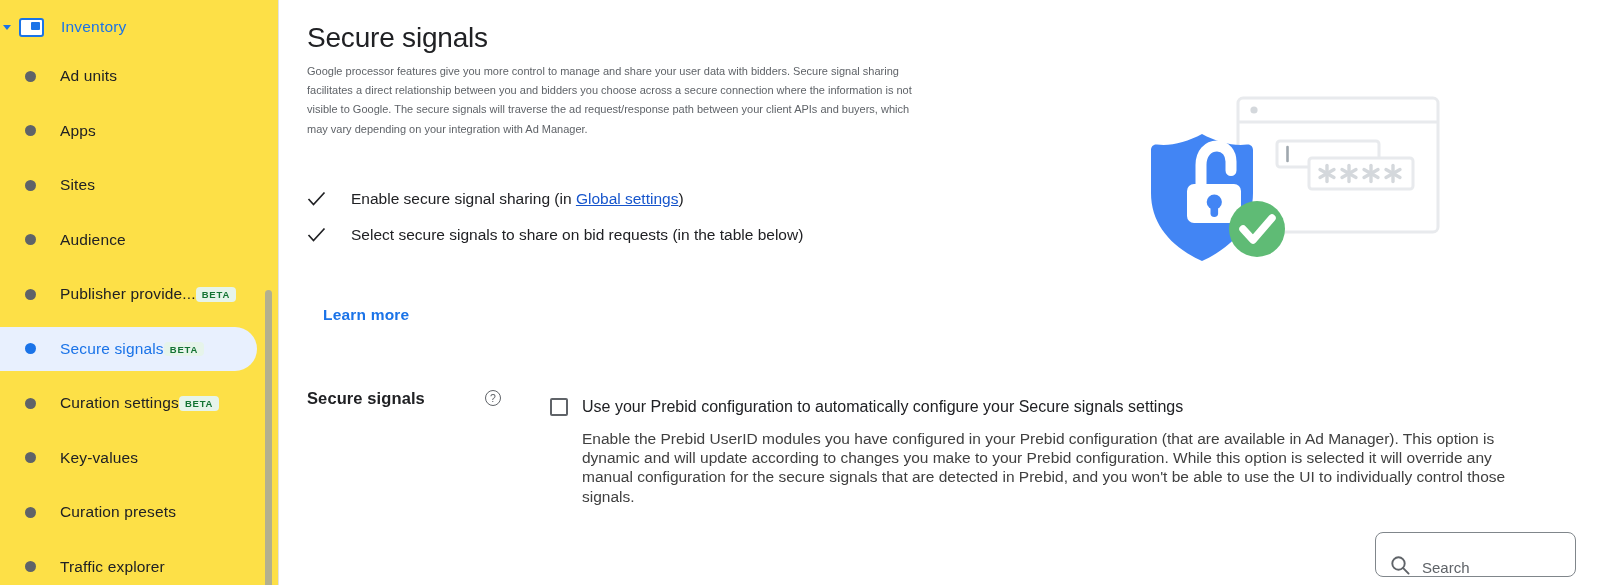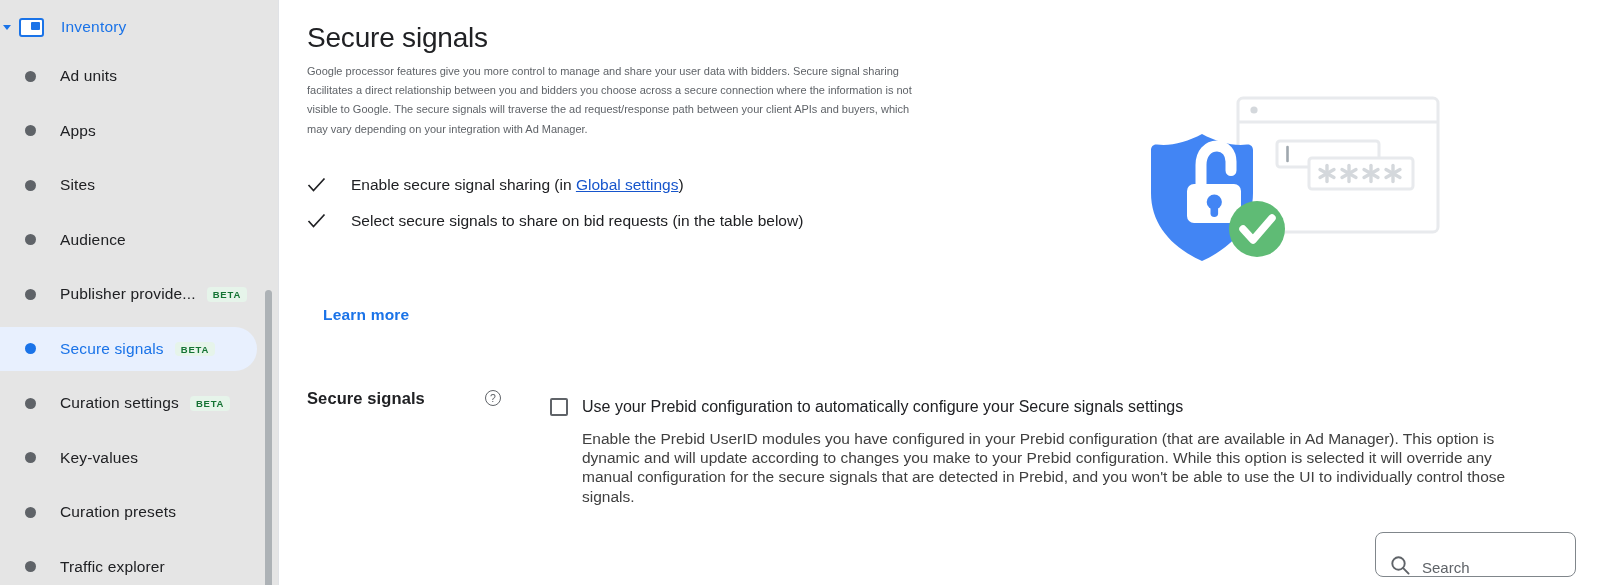--- a/index.html
+++ b/index.html
@@ -2,55 +2,55 @@
 <html><head>
 <meta charset="utf-8">
 <style>
   * { margin:0; padding:0; box-sizing:border-box; }
   html,body { width:1600px; height:585px; background:#fff; overflow:hidden;
               font-family:"Liberation Sans","DejaVu Sans",sans-serif; }
   .app { position:relative; width:1600px; height:585px; background:#fff; }
 
   
   .sidebar { position:absolute; left:0; top:0; width:279px; height:585px;
-             border-right:1px solid #e0e2e6; background:#e5e5e5; }
+             border-right:1px solid #e0e2e6; background:#fde047; }
   .side-header { position:absolute; left:0; top:10px; height:34px; display:flex;
                  align-items:center; padding-left:3px; cursor:pointer; }
   .tri { width:0; height:0; border-left:4.5px solid transparent; border-right:4.5px solid transparent;
          border-top:5.5px solid #1a73e8; margin-right:8px; }
   .inv-icon { position:relative; width:25px; height:19px; border:2.2px solid #1a73e8;
               border-radius:3px; background:#fff; }
   .inv-fill { position:absolute; right:2px; top:2px; width:9px; height:8px;
               background:#1a73e8; border-radius:1px; }
   .side-header-label { margin-left:17px; font-size:15.5px; color:#1a73e8; letter-spacing:.2px; }
 
   .side-items { position:absolute; left:0; top:49px; right:0; }
   .side-item { position:relative; height:54.5px; display:flex; align-items:center; cursor:pointer; }
   .side-item .dot { position:relative; z-index:1; width:11px; height:11px; border-radius:50%;
                     background:#5f6368; margin-left:25px; flex:none; }
   .side-item .side-label { position:relative; z-index:1; margin-left:24px; font-size:15.5px;
                            color:#202124; letter-spacing:.15px; white-space:nowrap; }
   .side-item.selected::before { content:""; position:absolute; left:0; top:5px; width:257px;
                                 height:44px; background:#e8f0fe; border-radius:0 22px 22px 0; }
   .side-item.selected .dot { background:#1a73e8; }
   .side-item.selected .side-label { color:#1a73e8; }
-  .beta { position:relative; z-index:1; margin-left:11px; background:#e6f4ea; color:#137333;
+  .beta { position:relative; z-index:1; background:#e6f4ea; color:#137333;
           font-size:9.5px; font-weight:bold; letter-spacing:.8px; padding:3px 6px 2px;
           border-radius:4px; line-height:1; }
   .scrollbar-thumb { position:absolute; left:265px; top:290px; bottom:0; width:7px;
                      background:#9aa0a6; border-radius:4px 4px 0 0; opacity:.75; }
 
   
   .main { position:absolute; left:280px; top:0; right:0; height:585px; background:#fff; }
   .page-title { position:absolute; left:27px; top:22px; font-size:28px; font-weight:400;
                 color:#202124; letter-spacing:-.2px; }
   .desc { position:absolute; left:27px; top:62px; width:618px; font-size:11px;
           line-height:19.2px; color:#5f6368; }
 
-  .checklist { position:absolute; left:27px; top:173px; }
+  .checklist { position:absolute; left:27px; top:187px; }
   .check-row { display:flex; align-items:center; height:23px; margin-bottom:13px; }
   .check-icon { width:44px; flex:none; display:flex; align-items:center; }
   .check-text { font-size:15.5px; color:#202124; white-space:nowrap; }
   .check-text a { cursor:pointer; }
   .link-blue { color:#1655cc; text-decoration:underline; }
   .link-purple { color:#7646c8; text-decoration:underline; }
 
   .learn-more { position:absolute; left:43px; top:306px; font-size:15.5px; font-weight:bold;
                 color:#1a73e8; cursor:pointer; text-decoration:none; letter-spacing:.2px; }
 

